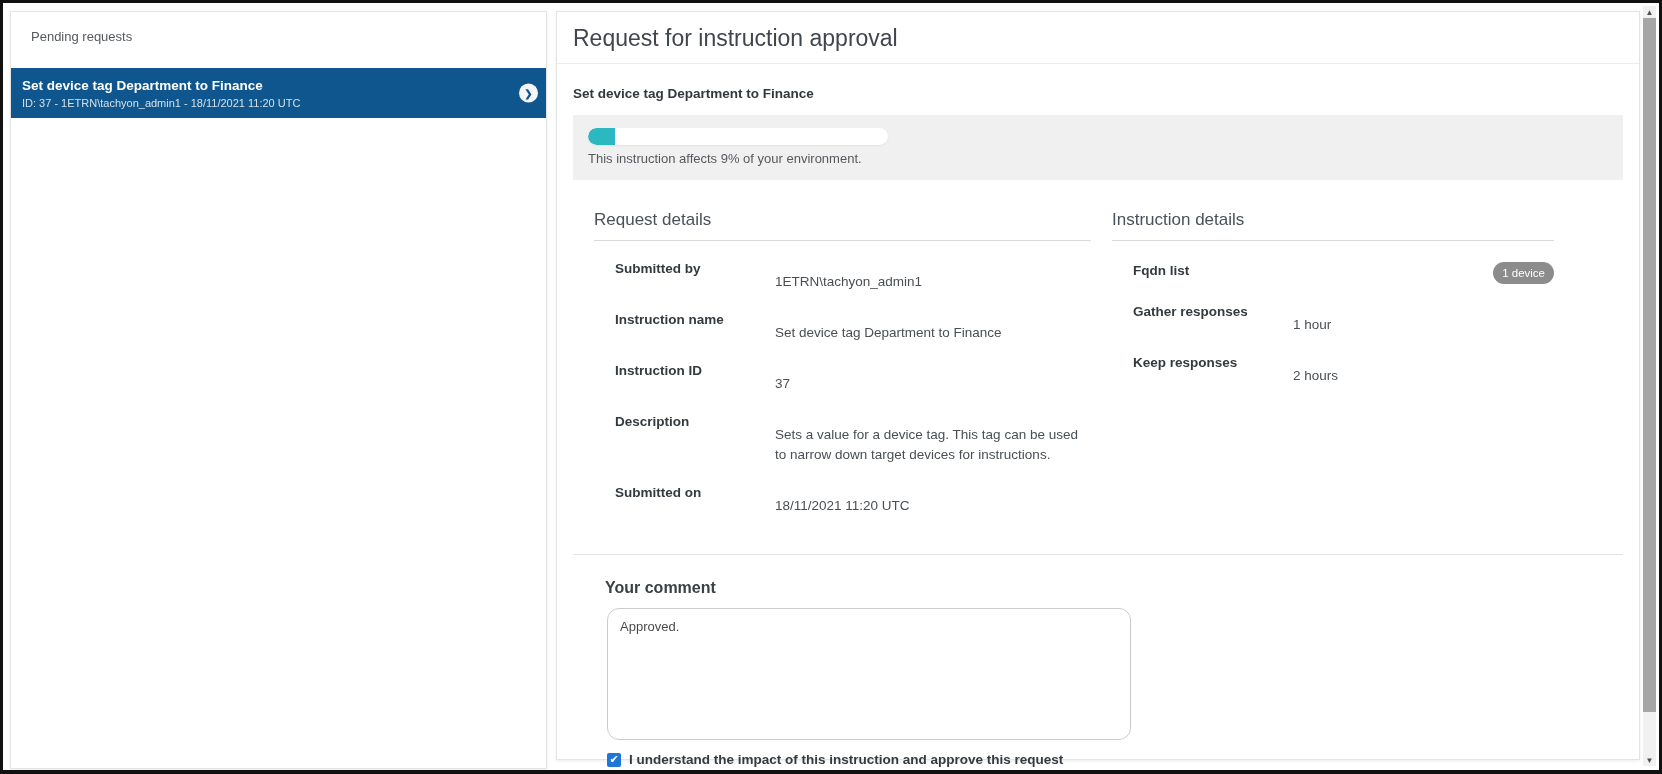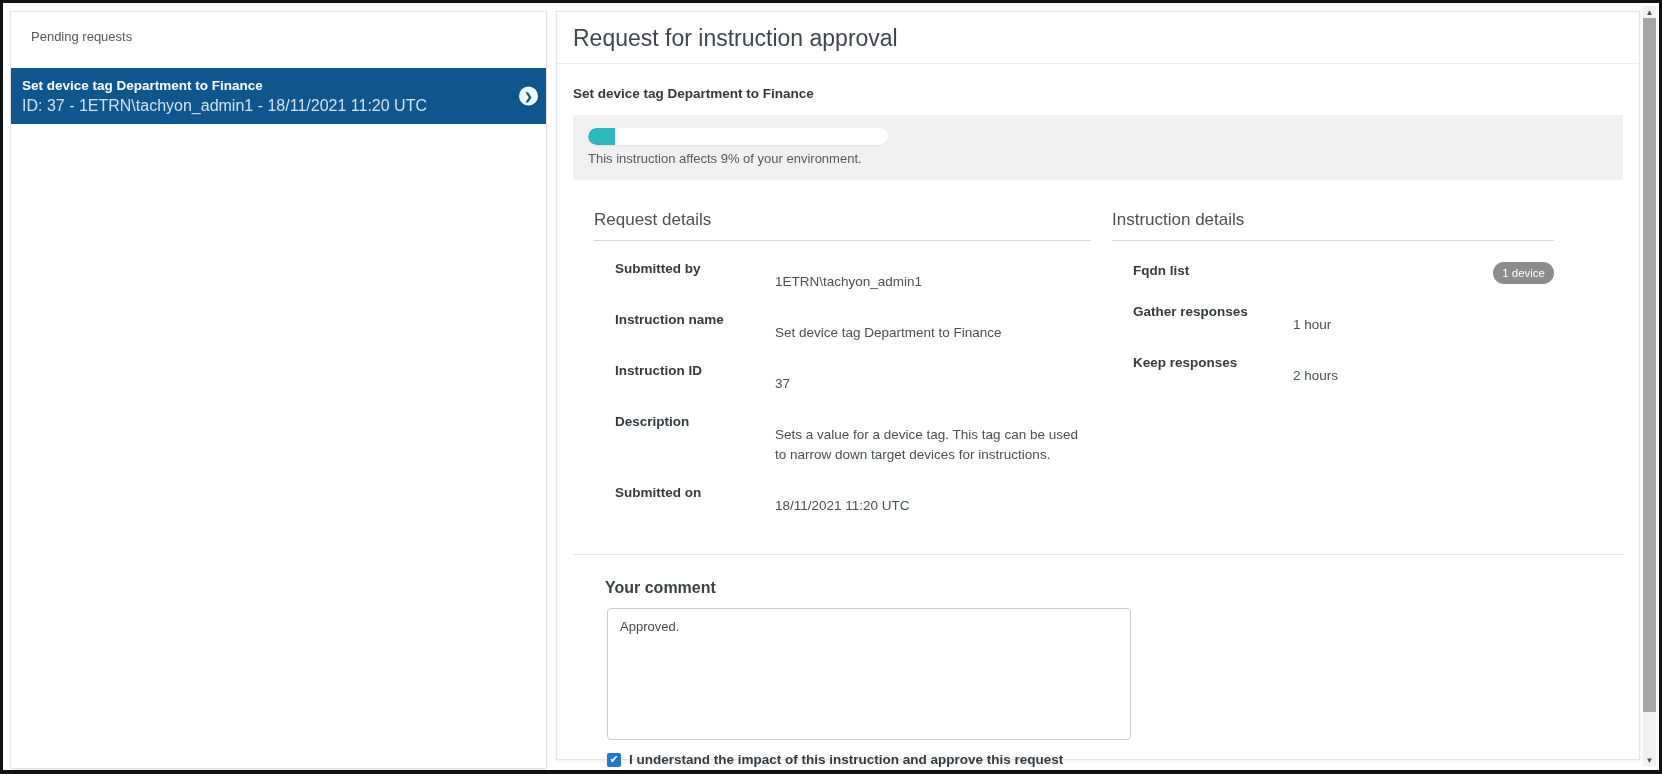--- a/index.html
+++ b/index.html
@@ -8,21 +8,21 @@
   .frame { position:absolute; inset:0; border:3px solid #111; border-bottom-width:4px;
     background:#fff; }
 
   
   .sidebar-card { position:absolute; left:7px; top:8px; width:537px; height:758px;
     background:#fff; border:1px solid #e4e4e4; box-shadow:0 1px 3px rgba(0,0,0,.08); }
   .sidebar-header { padding:17px 20px 24px 20px; font-size:13px; color:#55595e; }
   .request-item { position:relative; background:#0e568d; color:#fff; padding:9px 40px 9px 11px;
     cursor:pointer; }
   .request-item-title { font-size:13.5px; font-weight:bold; line-height:18px; }
-  .request-item-meta { font-size:16px; color:rgba(255,255,255,.82); margin-top:2px; }
+  .request-item-meta { font-size:11px; color:rgba(255,255,255,.82); margin-top:2px; }
   .chevron-circle { position:absolute; right:8px; top:50%; transform:translateY(-50%);
     width:19px; height:19px; border-radius:50%; background:#f4f6f8; color:#0e568d;
     display:flex; align-items:center; justify-content:center; font-size:10px; font-weight:bold; }
 
   
   .main-card { position:absolute; left:553px; top:8px; width:1084px; height:749px;
     background:#fff; border:1px solid #e4e4e4; box-shadow:0 1px 3px rgba(0,0,0,.08); }
   .main-title { padding:13px 16px 11px 16px; font-size:23px; font-weight:400; color:#3f464d;
     border-bottom:1px solid #ececec; }
   .main-body { padding:0 16px; }
@@ -44,21 +44,21 @@
     line-height:18px; }
   .detail-value { font-size:13.5px; color:#494f54; line-height:20px; max-width:310px;margin-top:12px; }
   .fqdn-row { display:flex; align-items:flex-start; justify-content:space-between;
     margin-top:21px; padding-left:21px; }
   .device-badge { background:#8c8c8c; color:#fff; font-size:11.5px; padding:5px 9px;
     border-radius:11px; }
 
   .comment-section { border-top:1px solid #e3e3e3; margin-top:38px; padding:24px 16px 0 16px; }
   .comment-heading { font-size:16px; font-weight:bold; color:#3a4147; margin-left:16px; }
   .comment-textarea { display:block; margin:11px 0 0 18px; width:524px; height:132px;
-    border:1px solid #ccc; border-radius:4px; padding:10px 12px; font-size:13px; color:#4a4a4a;
+    border:1px solid #ccc; border-radius:12px; padding:10px 12px; font-size:13px; color:#4a4a4a;
     font-family:"Liberation Sans", sans-serif; resize:none; outline:none; }
   .confirm-row { display:flex; align-items:center; margin:12px 0 0 18px; }
   .checkbox { width:14px; height:14px; border-radius:2px; background:#1f76d6; color:#fff;
     display:flex; align-items:center; justify-content:center; font-size:11px; cursor:pointer;
     flex:none; }
   .confirm-label { margin-left:8px; font-size:13.5px; font-weight:bold; color:#333a40; }
   .actions-row { display:flex; margin:14px 0 0 30px; gap:11px; }
   .btn { display:flex; align-items:center; gap:7px; background:#fff; border:1px solid #1a5b9b;
     color:#1a5b9b; font-size:13.5px; border-radius:9px; padding:5px 15px; height:26px;
     cursor:pointer; font-family:"Liberation Sans", sans-serif; }

